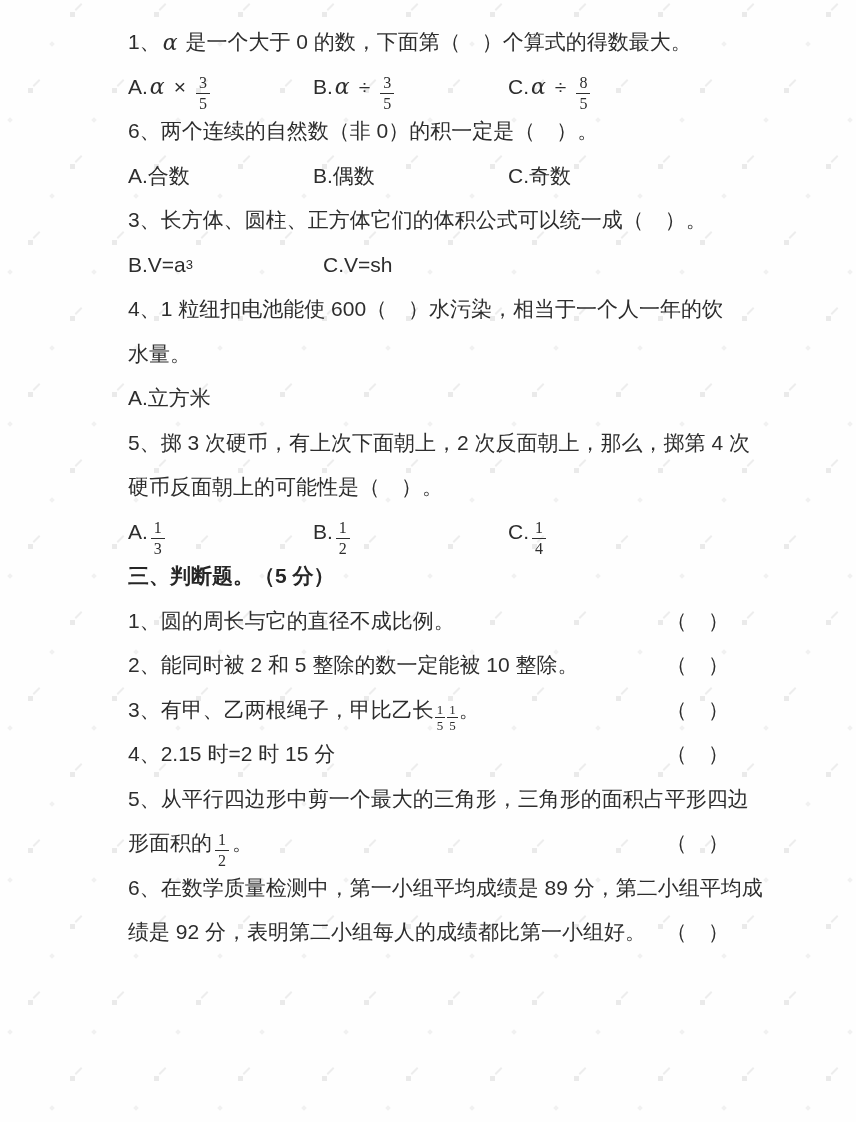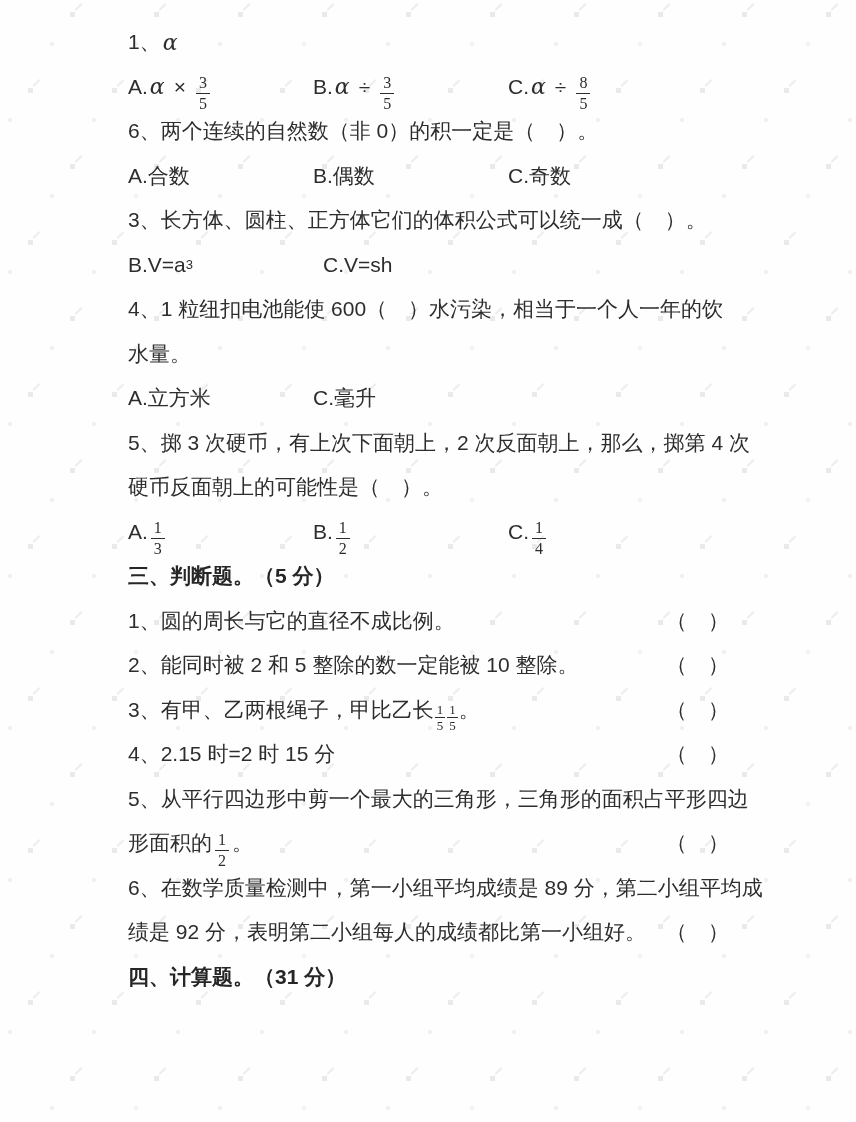--- a/index.html
+++ b/index.html
@@ -344,21 +344,21 @@
       <span class="wmdot" style="left: 638px; top: 1106px;"></span>
       <span class="wm" style="left: 658px; top: 1068px;"></span>
       <span class="wmdot" style="left: 722px; top: 1106px;"></span>
       <span class="wm" style="left: 742px; top: 1068px;"></span>
       <span class="wmdot" style="left: 806px; top: 1106px;"></span>
       <span class="wm" style="left: 826px; top: 1068px;"></span>
     </div>
 
   <div class="content">
 
-    <div class="line"><span>1、</span><span class="mvar">α</span></div>
+    <div class="line"><span>1、</span><span class="mvar">α</span><span> 是一个大于 0 的数，下面第（　）个算式的得数最大。</span></div>
     <div class="opts">
       <span class="col1"><span>A.</span><span class="mvar">α</span><span class="op">×</span><span class="frac"><span class="fn">3</span><span class="fd">5</span></span></span>
       <span class="col2"><span>B.</span><span class="mvar">α</span><span class="op">÷</span><span class="frac"><span class="fn">3</span><span class="fd">5</span></span></span>
       <span class="col3"><span>C.</span><span class="mvar">α</span><span class="op">÷</span><span class="frac"><span class="fn">8</span><span class="fd">5</span></span></span>
     </div>
 
     <div class="line">6、两个连续的自然数（非 0）的积一定是（　）。</div>
     <div class="opts">
       <span class="col1">A.合数</span>
       <span class="col2">B.偶数</span>
@@ -368,21 +368,20 @@
     <div class="line">3、长方体、圆柱、正方体它们的体积公式可以统一成（　）。</div>
     <div class="opts">
       <span class="col2"><span>B.V=a</span><sup>3</sup></span>
       <span class="col3">C.V=sh</span>
     </div>
 
     <div class="line">4、1 粒纽扣电池能使 600（　）水污染，相当于一个人一年的饮</div>
     <div class="line">水量。</div>
     <div class="opts">
       <span class="col1">A.立方米</span>
-      <span class="col3">C.毫升</span>
     </div>
 
     <div class="line">5、掷 3 次硬币，有上次下面朝上，2 次反面朝上，那么，掷第 4 次</div>
     <div class="line">硬币反面朝上的可能性是（　）。</div>
     <div class="opts">
       <span class="col1"><span>A.</span><span class="frac"><span class="fn">1</span><span class="fd">3</span></span></span>
       <span class="col2"><span>B.</span><span class="frac"><span class="fn">1</span><span class="fd">2</span></span></span>
       <span class="col3"><span>C.</span><span class="frac"><span class="fn">1</span><span class="fd">4</span></span></span>
     </div>
 
@@ -413,16 +412,15 @@
       <span class="jline"><span>形面积的</span><span class="frac"><span class="fn">1</span><span class="fd">2</span></span><span>。</span></span>
       <span class="blank">（　）</span>
     </div>
 
     <div class="line">6、在数学质量检测中，第一小组平均成绩是 89 分，第二小组平均成</div>
     <div class="jrow">
       <span class="jline">绩是 92 分，表明第二小组每人的成绩都比第一小组好。</span>
       <span class="blank">（　）</span>
     </div>
 
-    <div class="line hdr">四、计算题。（31 分）</div>
 
   </div>
 </div>
 
 </body></html>

